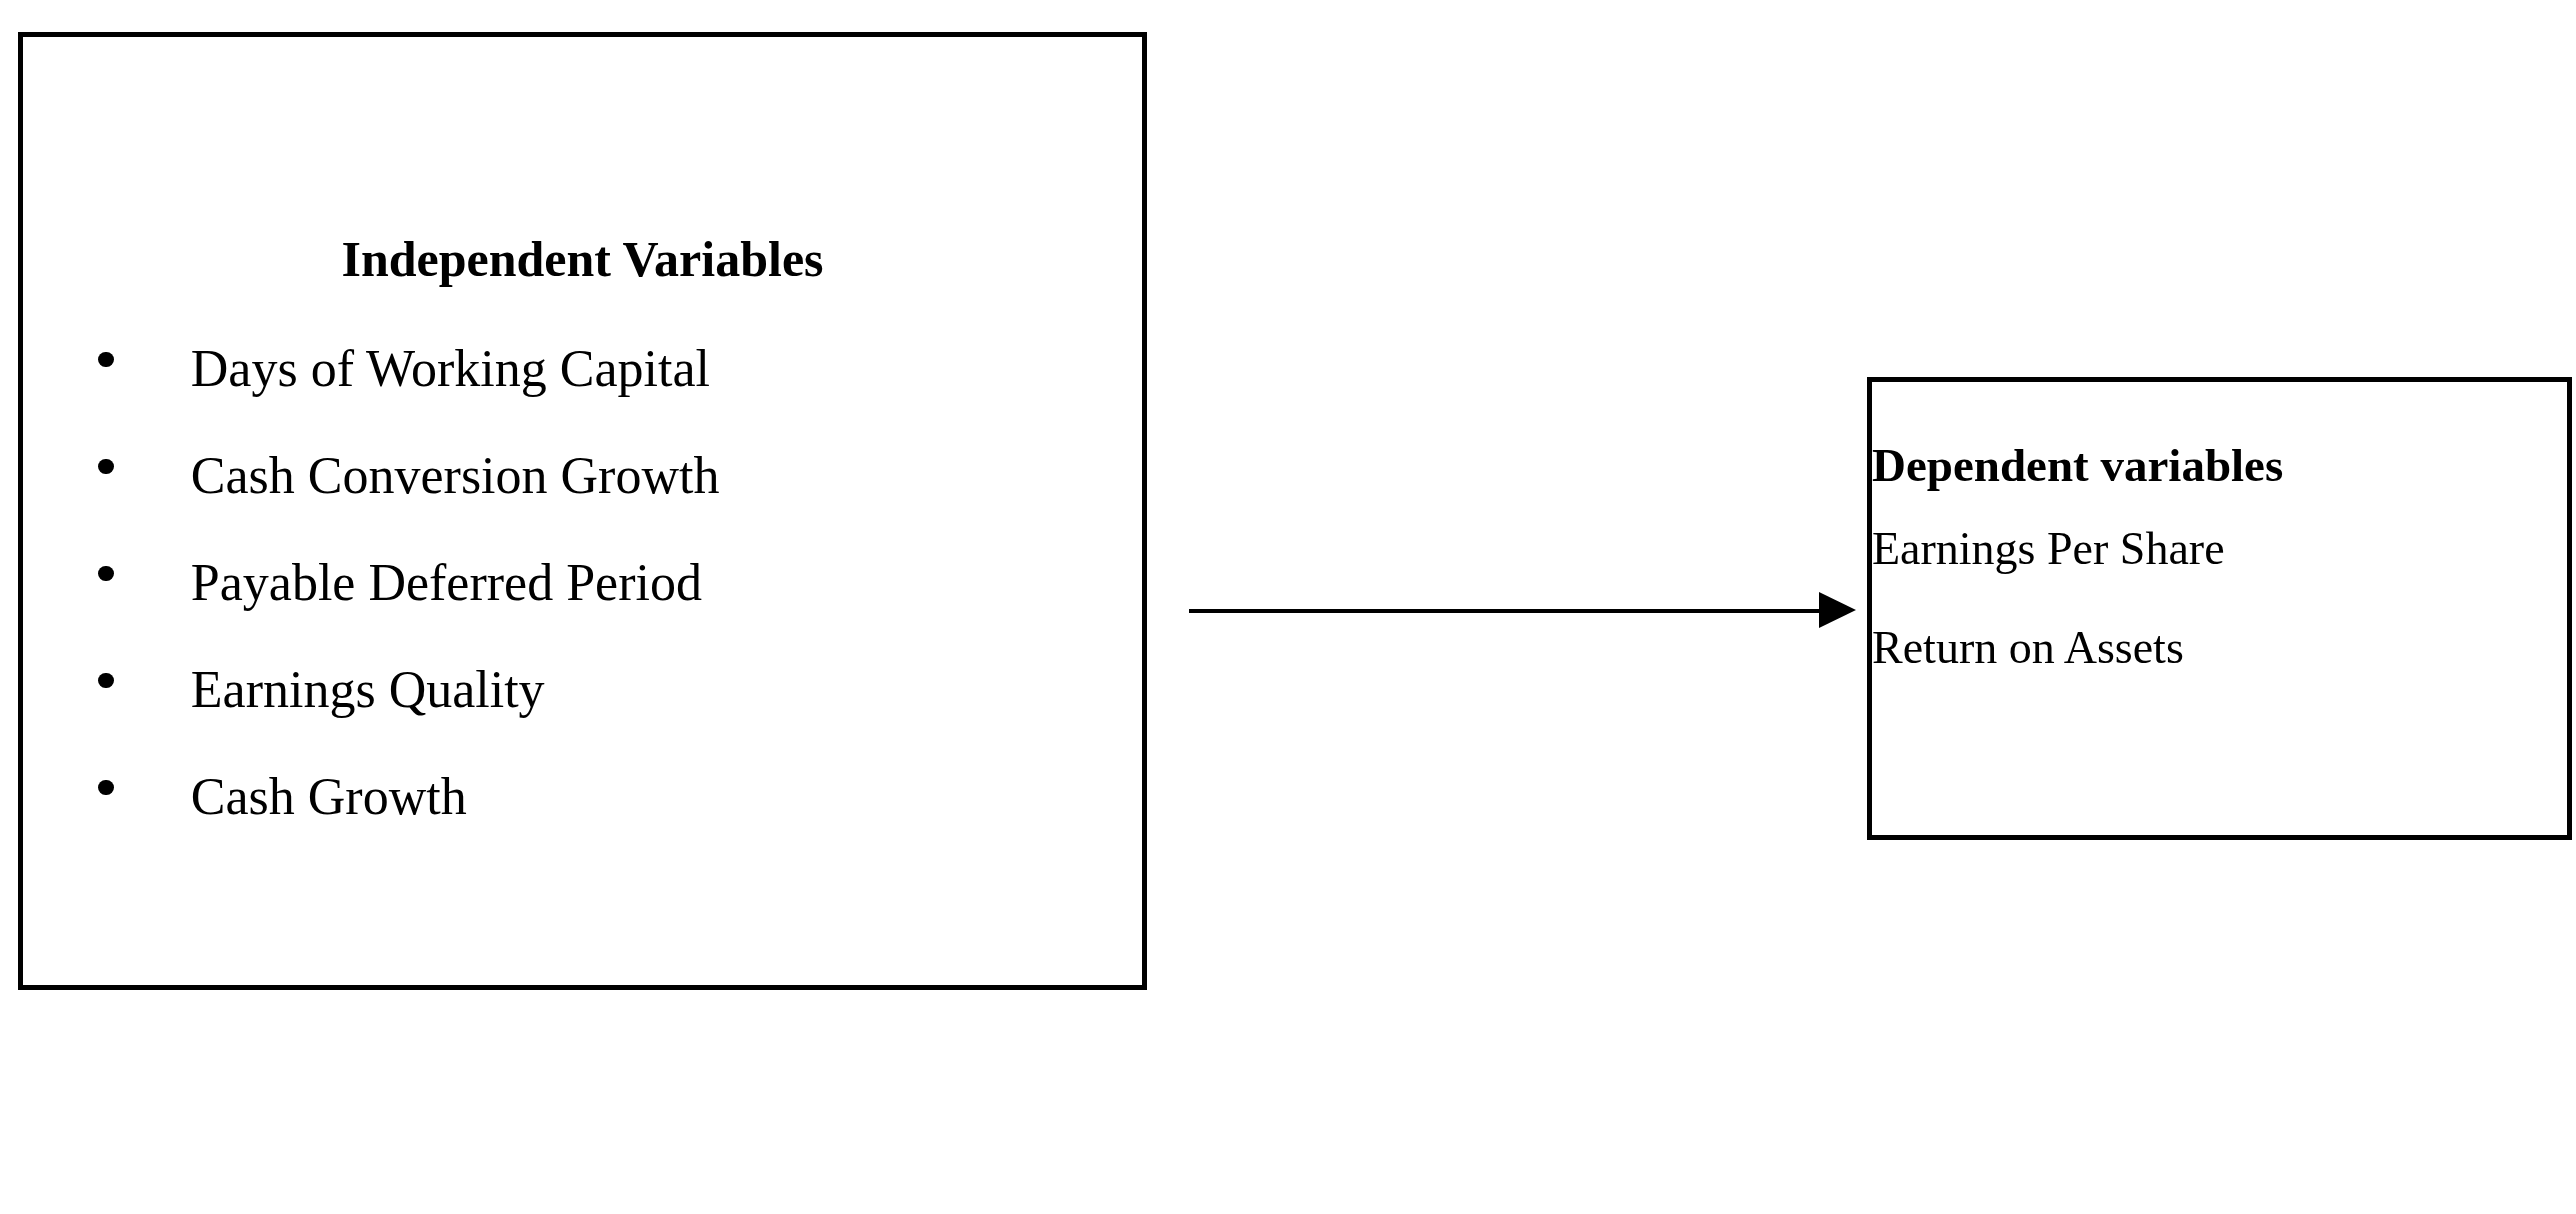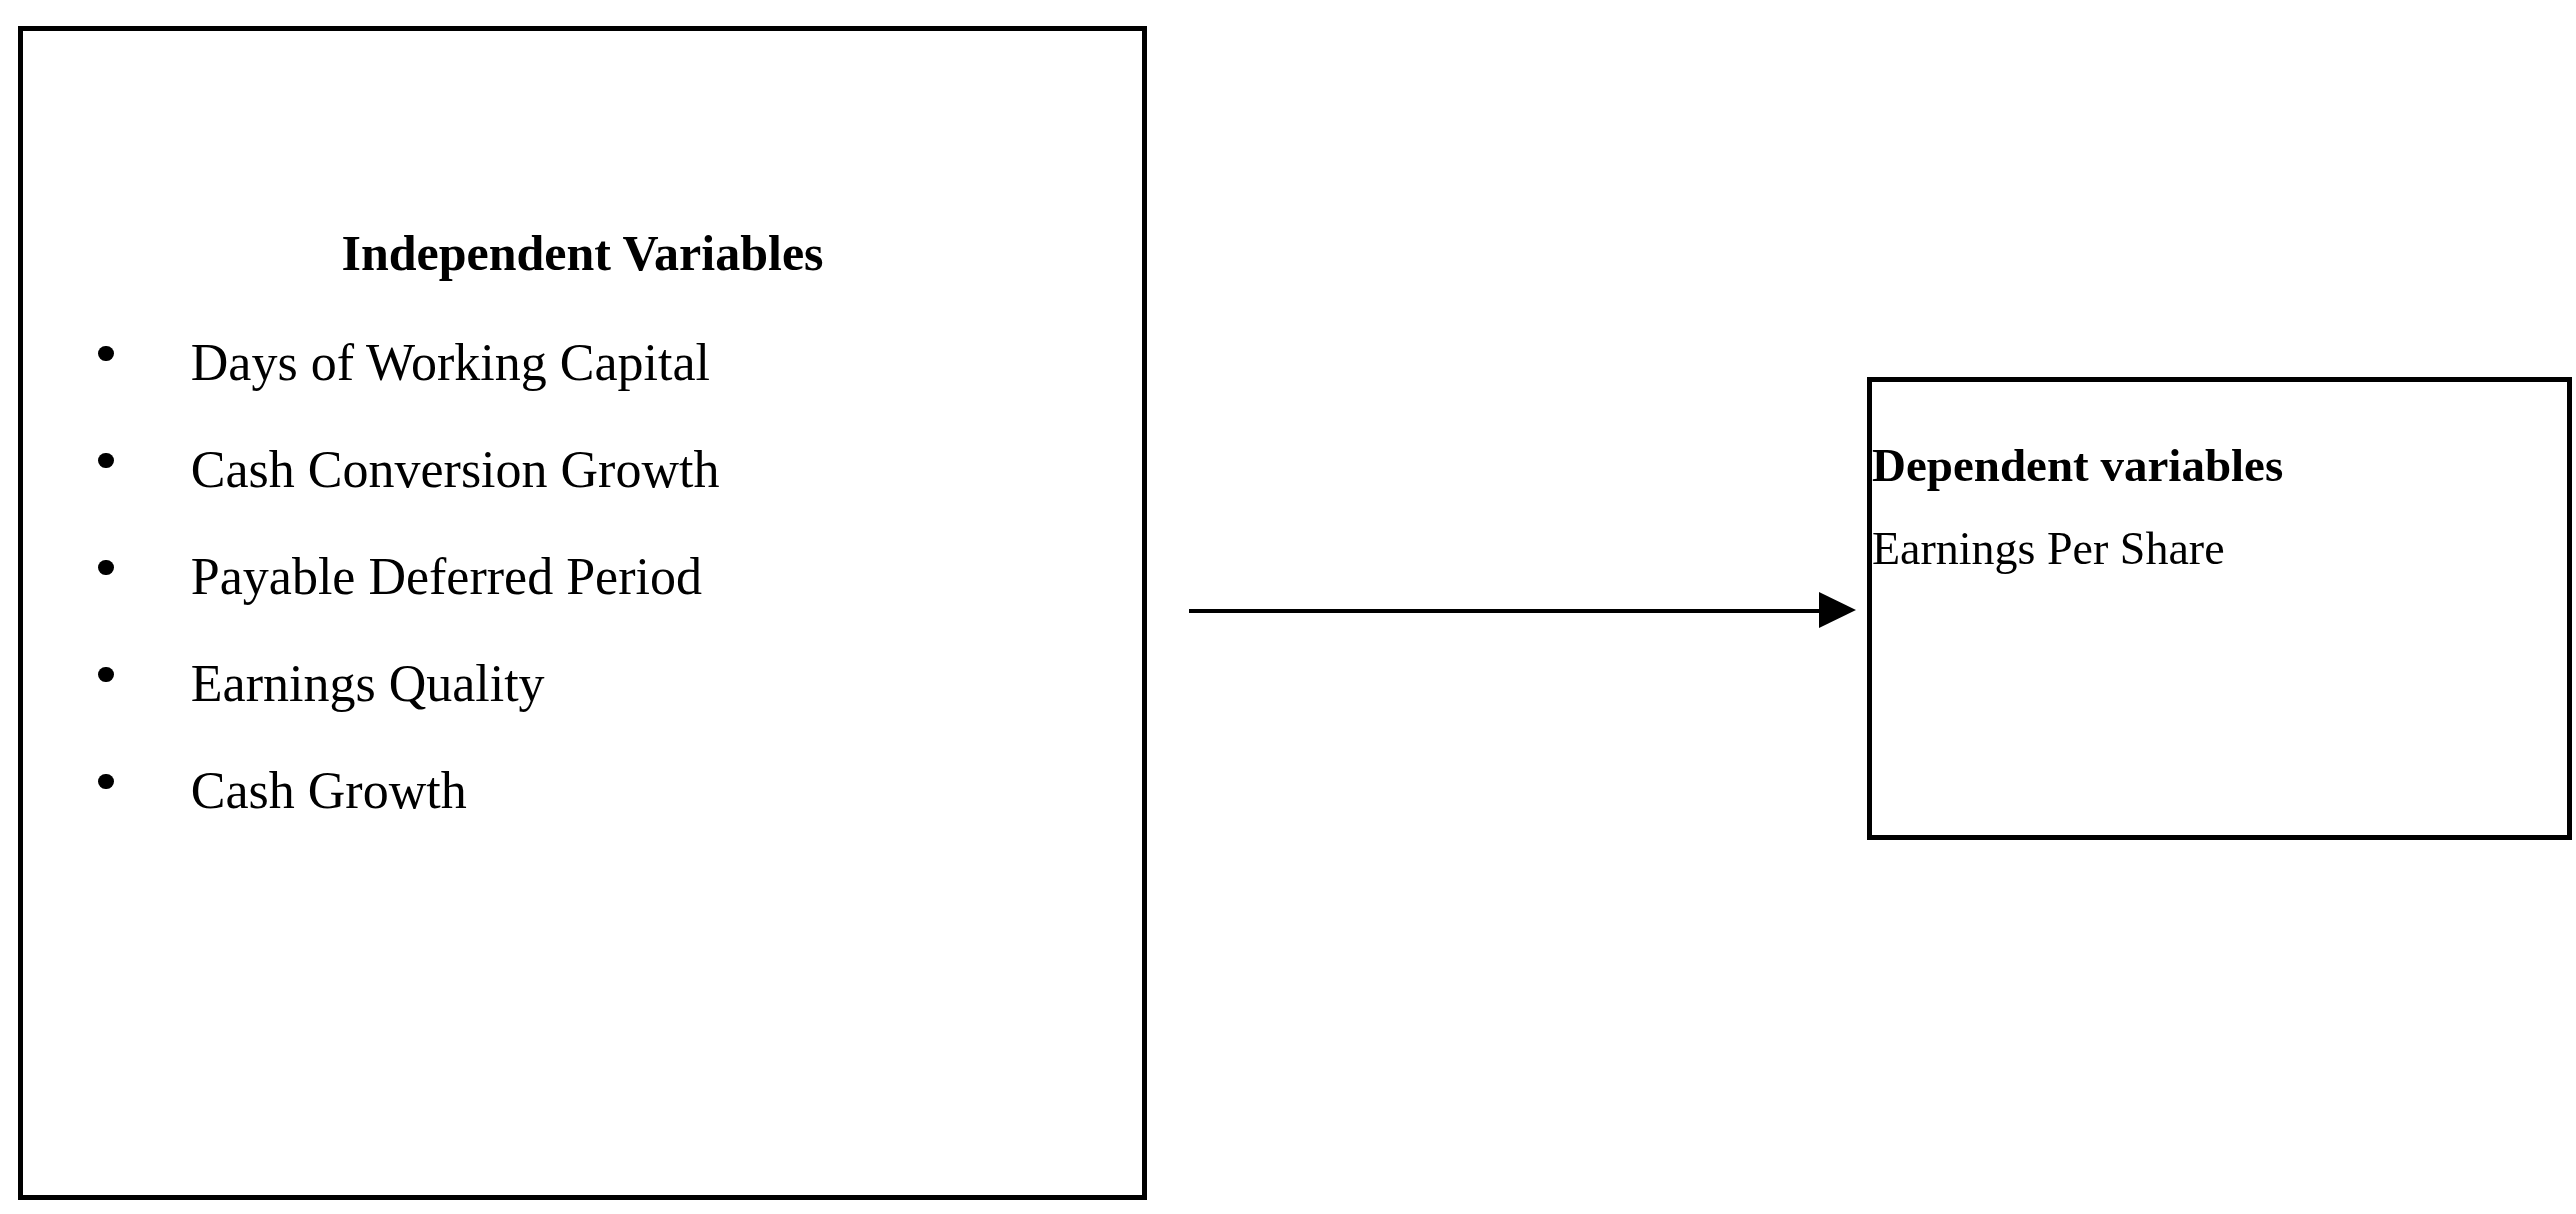--- a/index.html
+++ b/index.html
@@ -14,23 +14,23 @@
     background: #ffffff;
     font-family: "Liberation Serif", "DejaVu Serif", serif;
     color: #000000;
     overflow: hidden;
   }
 
   
   .left-box {
     position: absolute;
     left: 18px;
-    top: 26px;
+    top: 32px;
     width: 1129px;
-    height: 1174px;
+    height: 958px;
     border: 5.7px solid #000000;
     box-sizing: border-box;
     background: #ffffff;
   }
   .left-box .box-title {
     margin-top: 193px;
     text-align: center;
     font-size: 50px;
     font-weight: bold;
     line-height: 59px;
@@ -139,16 +139,17 @@
       </li>
     </ul>
   </div>
 
   <div class="arrow-line"></div>
   <div class="arrow-head"></div>
 
   <div class="right-box">
     <div class="box-title">Dependent variables</div>
     <p class="dep-item">Earnings Per Share</p>
+    <p class="dep-item">Return on Assets</p>
   </div>
 
 </div>
 
 
 </body></html>

